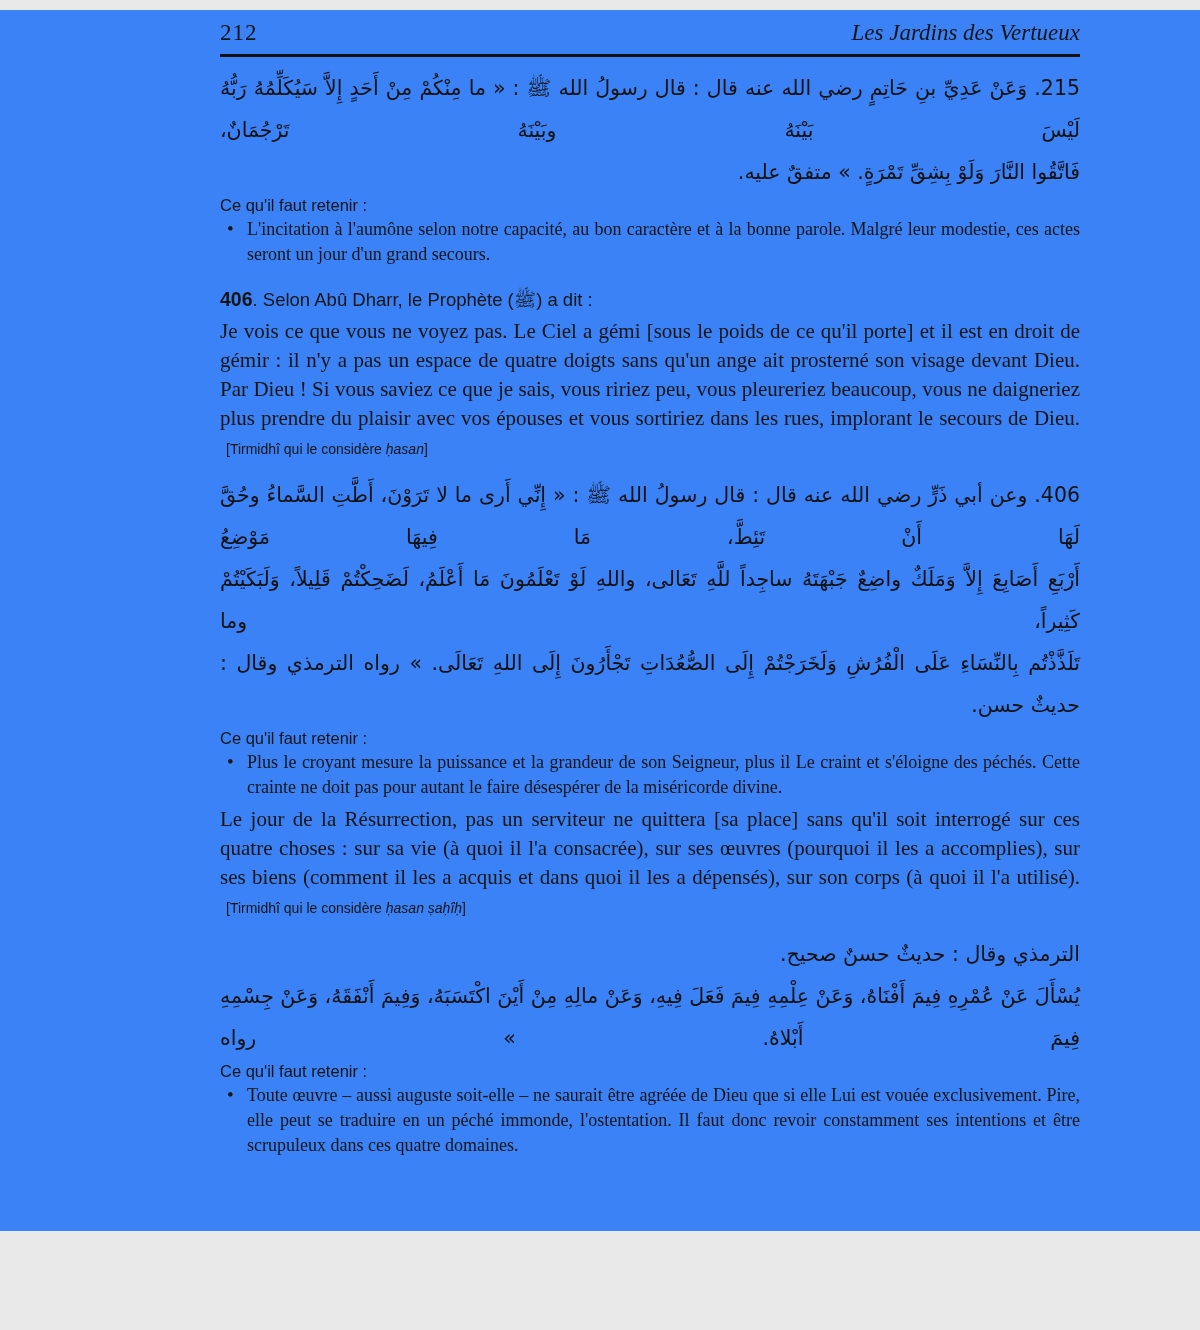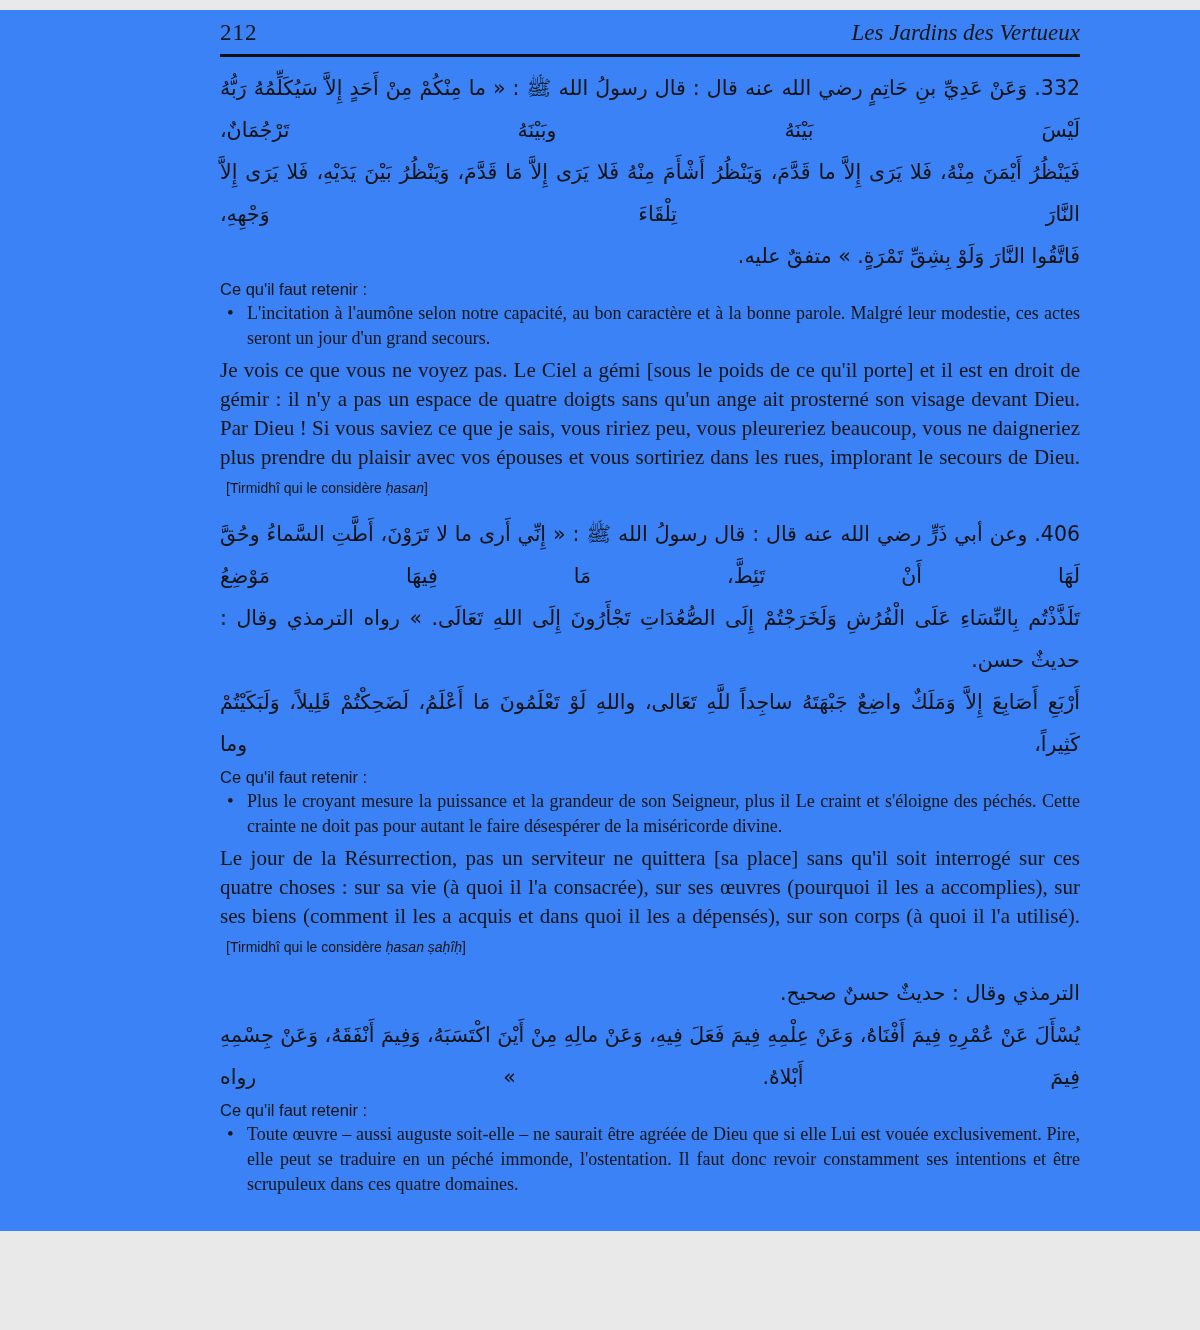--- a/index.html
+++ b/index.html
@@ -90,34 +90,34 @@
 
 <div class="page">
 
   <header class="page-header">
     <span class="page-number">212</span>
     <span class="book-title">Les Jardins des Vertueux</span>
   </header>
 
   <section>
     <div class="arabic-block">
-      <div class="ar-line">332. وَعَنْ عَدِيِّ بنِ حَاتِمٍ رضي الله عنه قال : قال رسولُ الله ﷺ : « ما مِنْكُمْ مِنْ أَحَدٍ إِلاَّ سَيُكَلِّمُهُ رَبُّهُ لَيْسَ بَيْنَهُ وبَيْنَهُ تَرْجُمَانٌ،</div>
-      <div class="ar-line">فَيَنْظُرُ أَيْمَنَ مِنْهُ، فَلا يَرَى إِلاَّ ما قَدَّمَ، وَيَنْظُرُ أَشْأَمَ مِنْهُ فَلا يَرَى إِلاَّ مَا قَدَّمَ، وَيَنْظُرُ بَيْنَ يَدَيْهِ، فَلا يَرَى إِلاَّ النَّارَ تِلْقَاءَ وَجْهِهِ،</div>
+      <div class="ar-line">215. وَعَنْ عَدِيِّ بنِ حَاتِمٍ رضي الله عنه قال : قال رسولُ الله ﷺ : « ما مِنْكُمْ مِنْ أَحَدٍ إِلاَّ سَيُكَلِّمُهُ رَبُّهُ لَيْسَ بَيْنَهُ وبَيْنَهُ تَرْجُمَانٌ،</div>
       <div class="ar-line ar-end">فَاتَّقُوا النَّارَ وَلَوْ بِشِقِّ تَمْرَةٍ. » متفقٌ عليه.</div>
     </div>
     <div class="retenir-label">Ce qu'il faut retenir :</div>
     <div class="retenir-bullet">L'incitation à l'aumône selon notre capacité, au bon caractère et à la bonne parole. Malgré leur modestie, ces actes seront un jour d'un grand secours.</div>
   </section>
 
   <section>
+    <h2 class="sec-heading"><span class="sec-num">406</span><span>. Selon Abû Dharr, le Prophète (ﷺ) a dit :</span></h2>
     <p class="body-text"><span>Je vois ce que vous ne voyez pas. Le Ciel a gémi [sous le poids de ce qu'il porte] et il est en droit de gémir : il n'y a pas un espace de quatre doigts sans qu'un ange ait prosterné son visage devant Dieu. Par Dieu ! Si vous saviez ce que je sais, vous ririez peu, vous pleureriez beaucoup, vous ne daigneriez plus prendre du plaisir avec vos épouses et vous sortiriez dans les rues, implorant le secours de Dieu.</span><span class="source-citation"><span>[Tirmidhî qui le considère </span><i>ḥasan</i><span>]</span></span></p>
     <div class="arabic-block">
       <div class="ar-line">406. وعن أبي ذَرٍّ رضي الله عنه قال : قال رسولُ الله ﷺ : « إِنِّي أَرى ما لا تَرَوْنَ، أَطَّتِ السَّماءُ وحُقَّ لَهَا أَنْ تَئِطَّ، مَا فِيهَا مَوْضِعُ</div>
+      <div class="ar-line">أَرْبَعِ أَصَابِعَ إِلاَّ وَمَلَكٌ واضِعٌ جَبْهَتَهُ ساجِداً للَّهِ تَعَالى، واللهِ لَوْ تَعْلَمُونَ مَا أَعْلَمُ، لَضَحِكْتُمْ قَلِيلاً، وَلَبَكَيْتُمْ كَثِيراً، وما</div>
       <div class="ar-line ar-end">تَلَذَّذْتُم بِالنِّسَاءِ عَلَى الْفُرُشِ وَلَخَرَجْتُمْ إِلَى الصُّعُدَاتِ تَجْأَرُونَ إِلَى اللهِ تَعَالَى. » رواه الترمذي وقال : حديثٌ حسن.</div>
-      <div class="ar-line">أَرْبَعِ أَصَابِعَ إِلاَّ وَمَلَكٌ واضِعٌ جَبْهَتَهُ ساجِداً للَّهِ تَعَالى، واللهِ لَوْ تَعْلَمُونَ مَا أَعْلَمُ، لَضَحِكْتُمْ قَلِيلاً، وَلَبَكَيْتُمْ كَثِيراً، وما</div>
     </div>
     <div class="retenir-label">Ce qu'il faut retenir :</div>
     <div class="retenir-bullet">Plus le croyant mesure la puissance et la grandeur de son Seigneur, plus il Le craint et s'éloigne des péchés. Cette crainte ne doit pas pour autant le faire désespérer de la miséricorde divine.</div>
   </section>
 
   <section>
     <p class="body-text"><span>Le jour de la Résurrection, pas un serviteur ne quittera [sa place] sans qu'il soit interrogé sur ces quatre choses : sur sa vie (à quoi il l'a consacrée), sur ses œuvres (pourquoi il les a accomplies), sur ses biens (comment il les a acquis et dans quoi il les a dépensés), sur son corps (à quoi il l'a utilisé).</span><span class="source-citation"><span>[Tirmidhî qui le considère </span><i>ḥasan ṣaḥîḥ</i><span>]</span></span></p>
     <div class="arabic-block">
       <div class="ar-line ar-end">الترمذي وقال : حديثٌ حسنٌ صحيح.</div>
       <div class="ar-line">يُسْأَلَ عَنْ عُمْرِهِ فِيمَ أَفْنَاهُ، وَعَنْ عِلْمِهِ فِيمَ فَعَلَ فِيهِ، وَعَنْ مالِهِ مِنْ أَيْنَ اكْتَسَبَهُ، وَفِيمَ أَنْفَقَهُ، وَعَنْ جِسْمِهِ فِيمَ أَبْلاهُ. » رواه</div>

